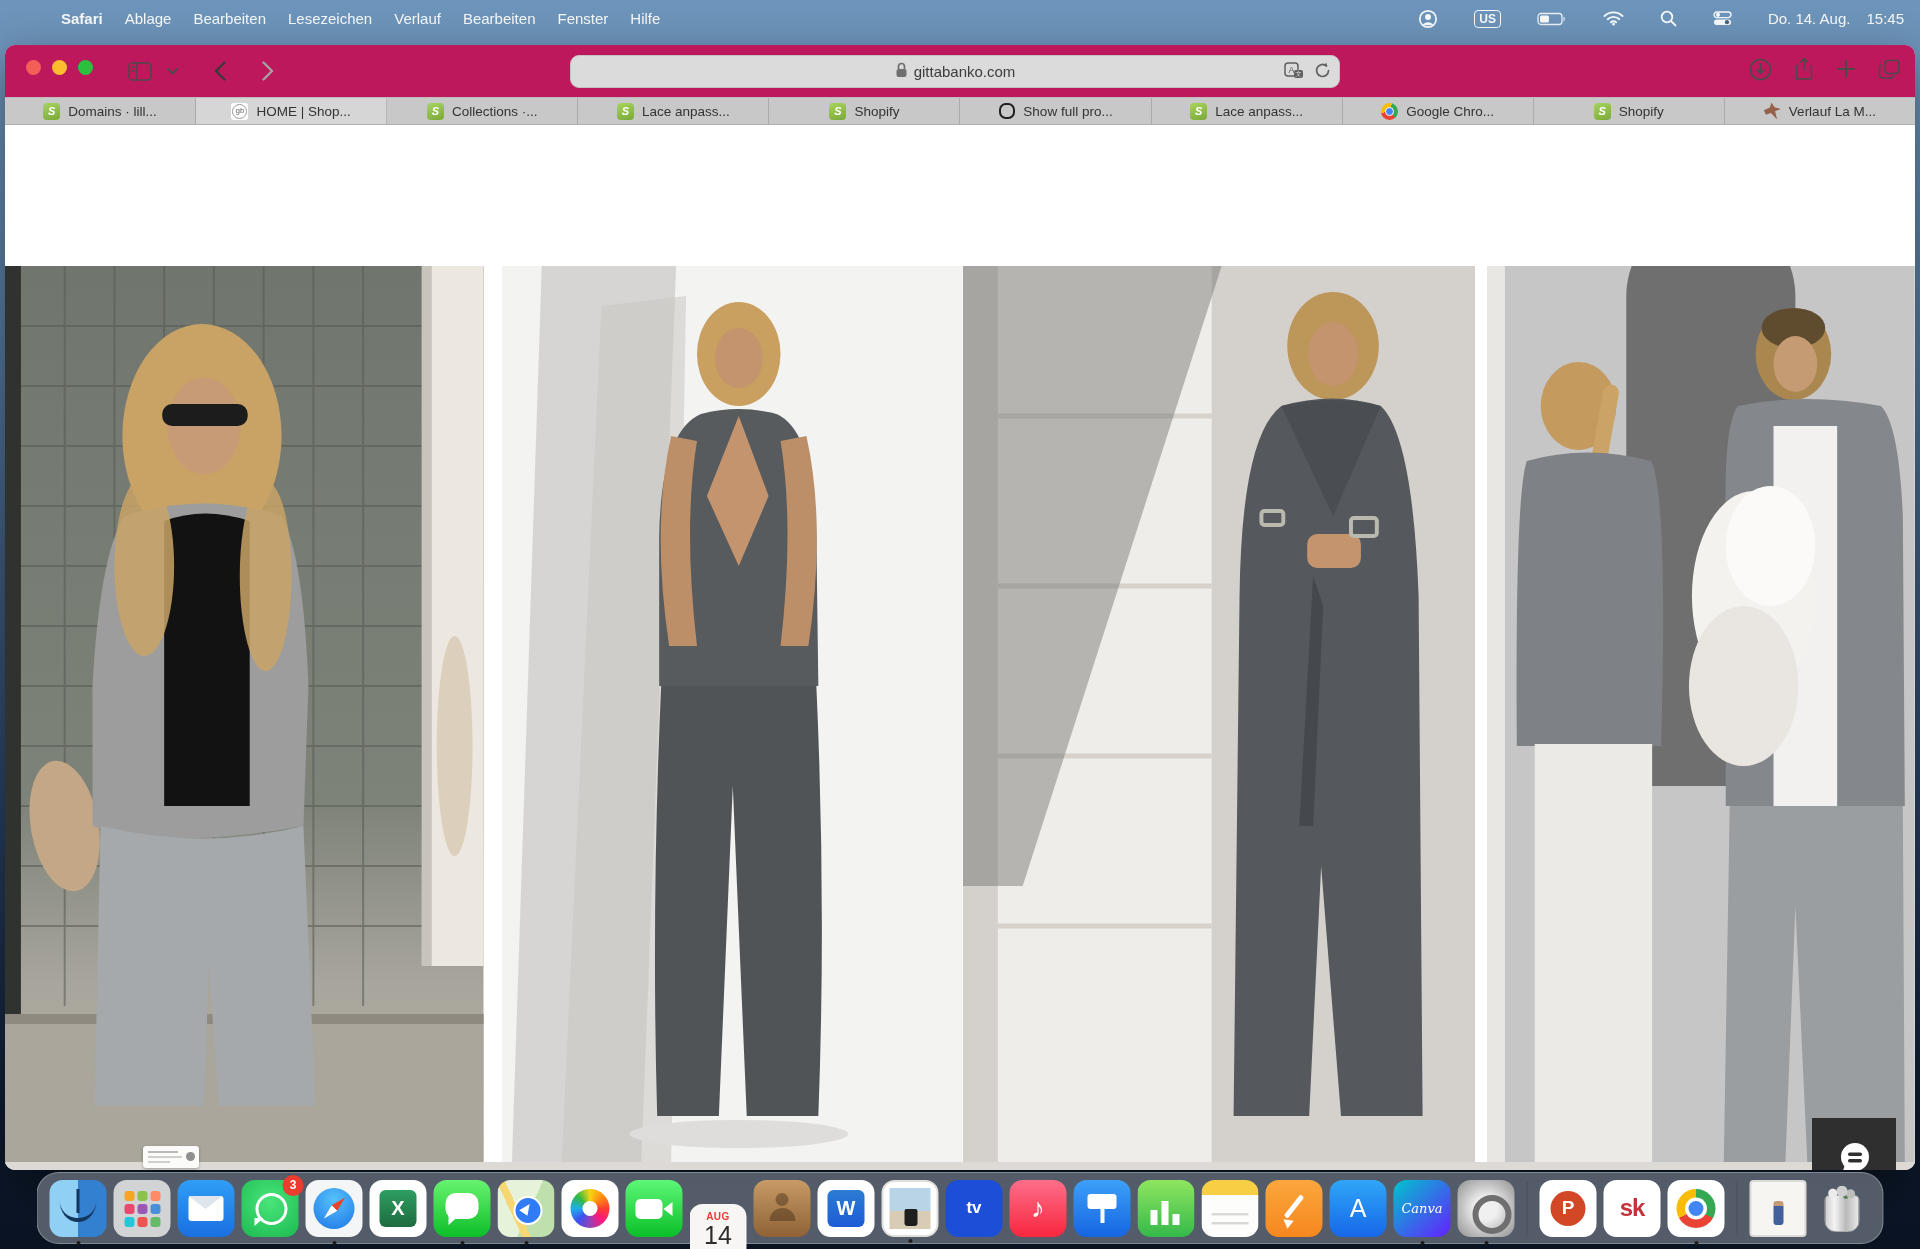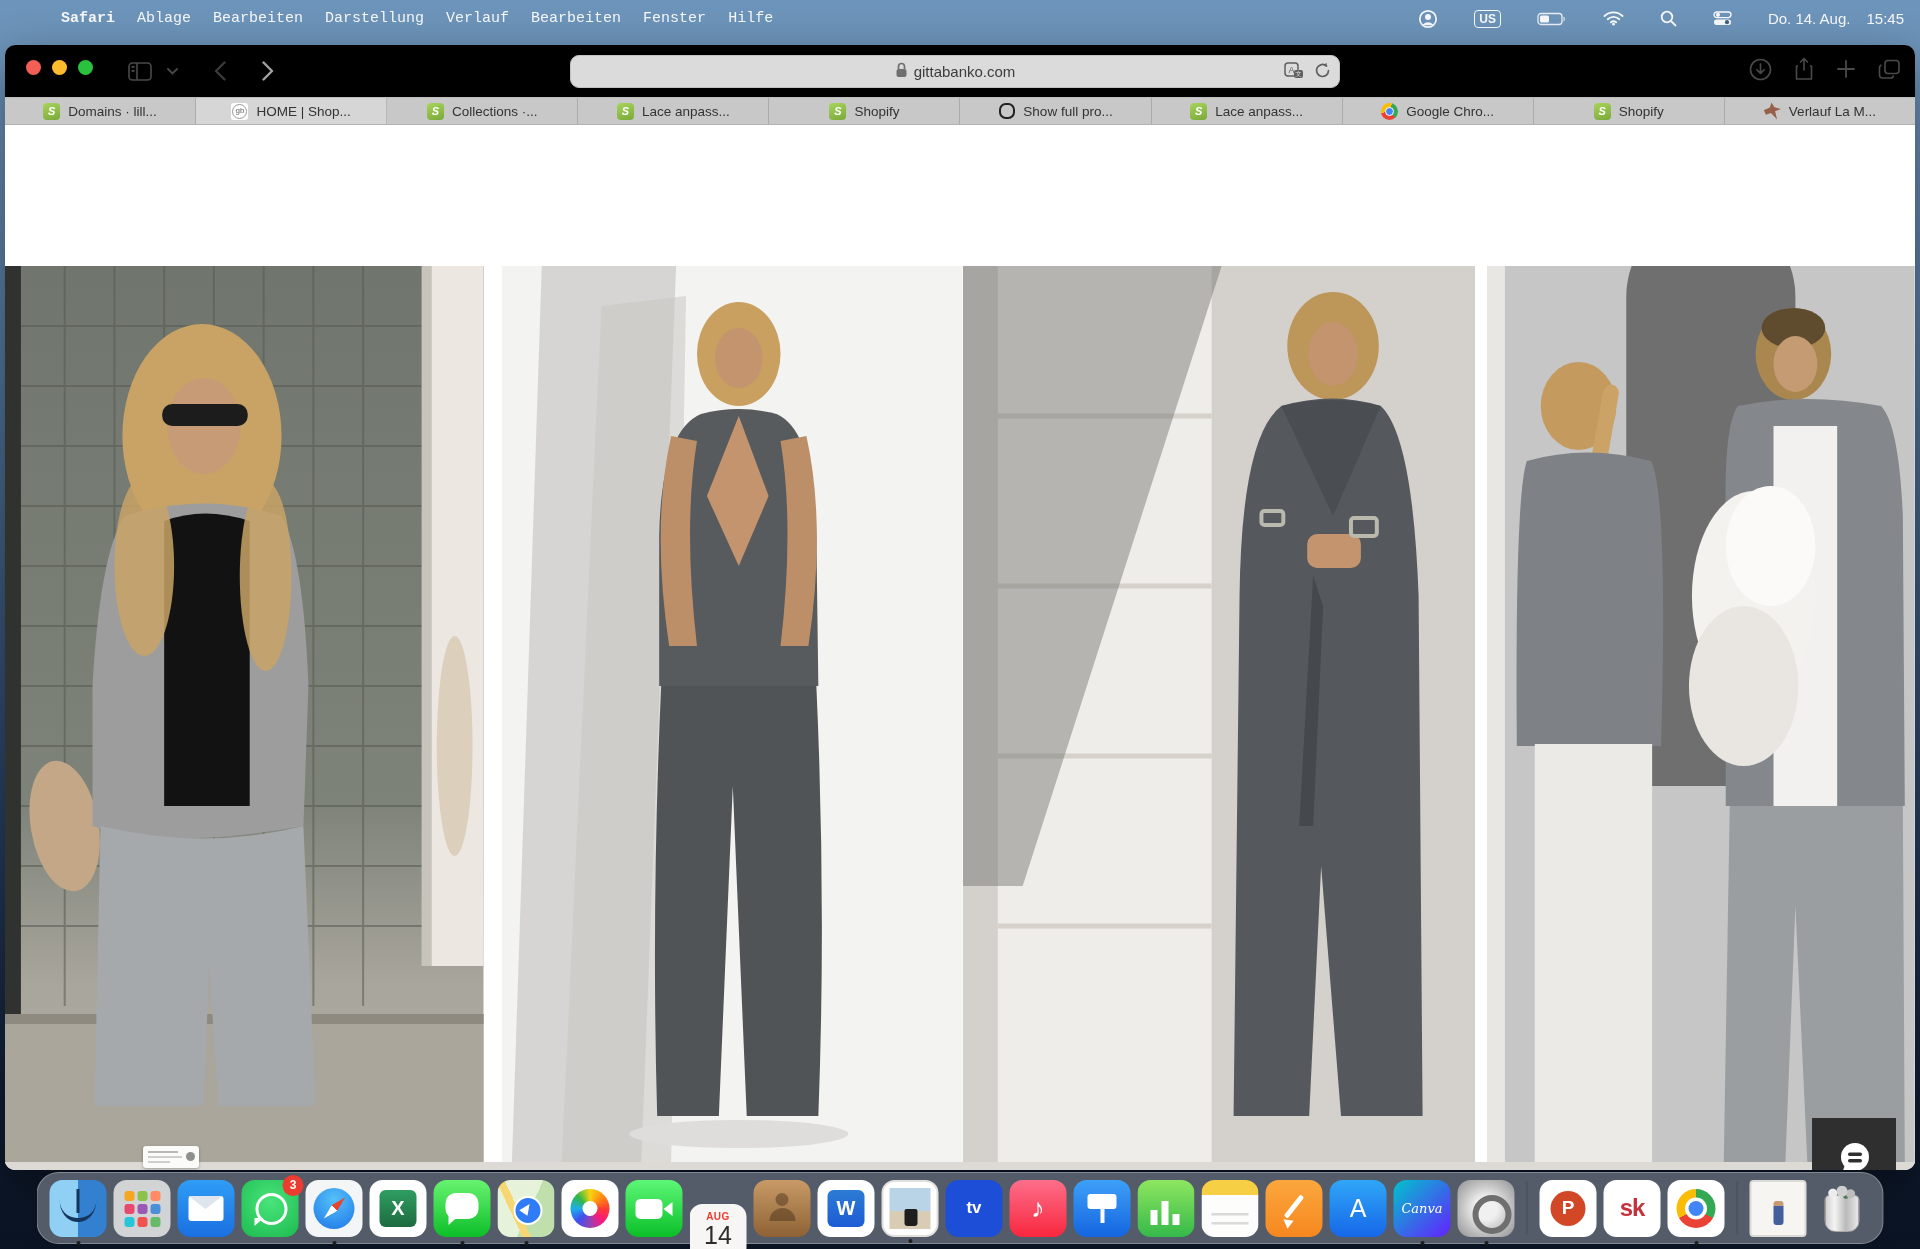--- a/index.html
+++ b/index.html
@@ -7,32 +7,32 @@
   body {
     font-family:"Liberation Sans", sans-serif;
     background:linear-gradient(180deg,#6d94ba 0px,#6d94ba 70px,#55799f 28%,#2b4468 62%,#101d33 88%,#0a1322 100%);
     position:relative;
   }
 
   
   .menubar{position:absolute;top:0;left:0;right:0;height:37px;display:flex;align-items:center;
     color:#f7f9fb;font-size:15px;padding:0 16px;}
   .menubar .apple{width:30px;text-align:center;font-size:17px;margin-right:4px;}
-  .menu-item{padding:0 11px;white-space:nowrap;font-family:Liberation Mono, monospace;}
+  .menu-item{padding:0 11px;white-space:nowrap;}
   .menu-item.app{font-weight:bold;}
   .mb-right{margin-left:auto;display:flex;align-items:center;gap:36px;}
   .kbd-box{border:1.6px solid #f7f9fb;border-radius:4px;font-size:12px;padding:0px 4px;line-height:16px;font-weight:bold;}
   .mb-right svg{display:block;}
   .clock{display:flex;gap:16px;}
 
   
   .window{position:absolute;left:5px;top:45px;width:1910px;height:1125px;border-radius:10px;
     background:#d4d3d3;box-shadow:0 18px 50px rgba(0,0,0,.45);overflow:hidden;}
 
-  .toolbar{position:relative;height:52px;background:#000000;}
+  .toolbar{position:relative;height:52px;background:#be185d;}
   .traffic{position:absolute;top:15px;left:21px;display:flex;gap:11px;}
   .tl{width:15px;height:15px;border-radius:50%;}
   .tl.red{background:#f35f57;} .tl.yellow{background:#fdbc2e;} .tl.green{background:#2ac13e;}
   .tb-btn{position:absolute;top:11px;display:flex;align-items:center;justify-content:center;width:34px;height:30px;border-radius:6px;}
   .urlfield{position:absolute;left:565px;top:10px;width:770px;height:33px;border-radius:9px;
     background:#dcdbdb;border:1px solid #c3c2c2;display:flex;align-items:center;justify-content:center;
     font-size:15px;color:#3c3c3c;gap:6px;}
   .urlfield .right-icons{position:absolute;right:8px;top:0;height:100%;display:flex;align-items:center;gap:10px;}
   .toolbar-right{position:absolute;right:14px;top:11px;display:flex;gap:22px;align-items:center;height:30px;}
 
@@ -193,21 +193,21 @@
       radial-gradient(circle at 62% 75%,#4d7a4f 2.5px,transparent 3.5px);}
 </style>
 </head>
 <body>
 
 <div class="menubar">
   <span class="apple"></span>
   <span class="menu-item app">Safari</span>
   <span class="menu-item">Ablage</span>
   <span class="menu-item">Bearbeiten</span>
-  <span class="menu-item">Darstellung</span>
+  <span class="menu-item">Lesezeichen</span>
   <span class="menu-item">Verlauf</span>
   <span class="menu-item">Bearbeiten</span>
   <span class="menu-item">Fenster</span>
   <span class="menu-item">Hilfe</span>
   <div class="mb-right">
     <span>
       <svg width="20" height="20" viewBox="0 0 20 20">
           <circle cx="10" cy="10" r="8.2" fill="none" stroke="#f7f9fb" stroke-width="1.7"></circle>
           <circle cx="10" cy="8" r="3" fill="#f7f9fb"></circle>
           <path d="M4.5 16.2 a6.5 6.5 0 0 1 11 0" fill="#f7f9fb"></path>

